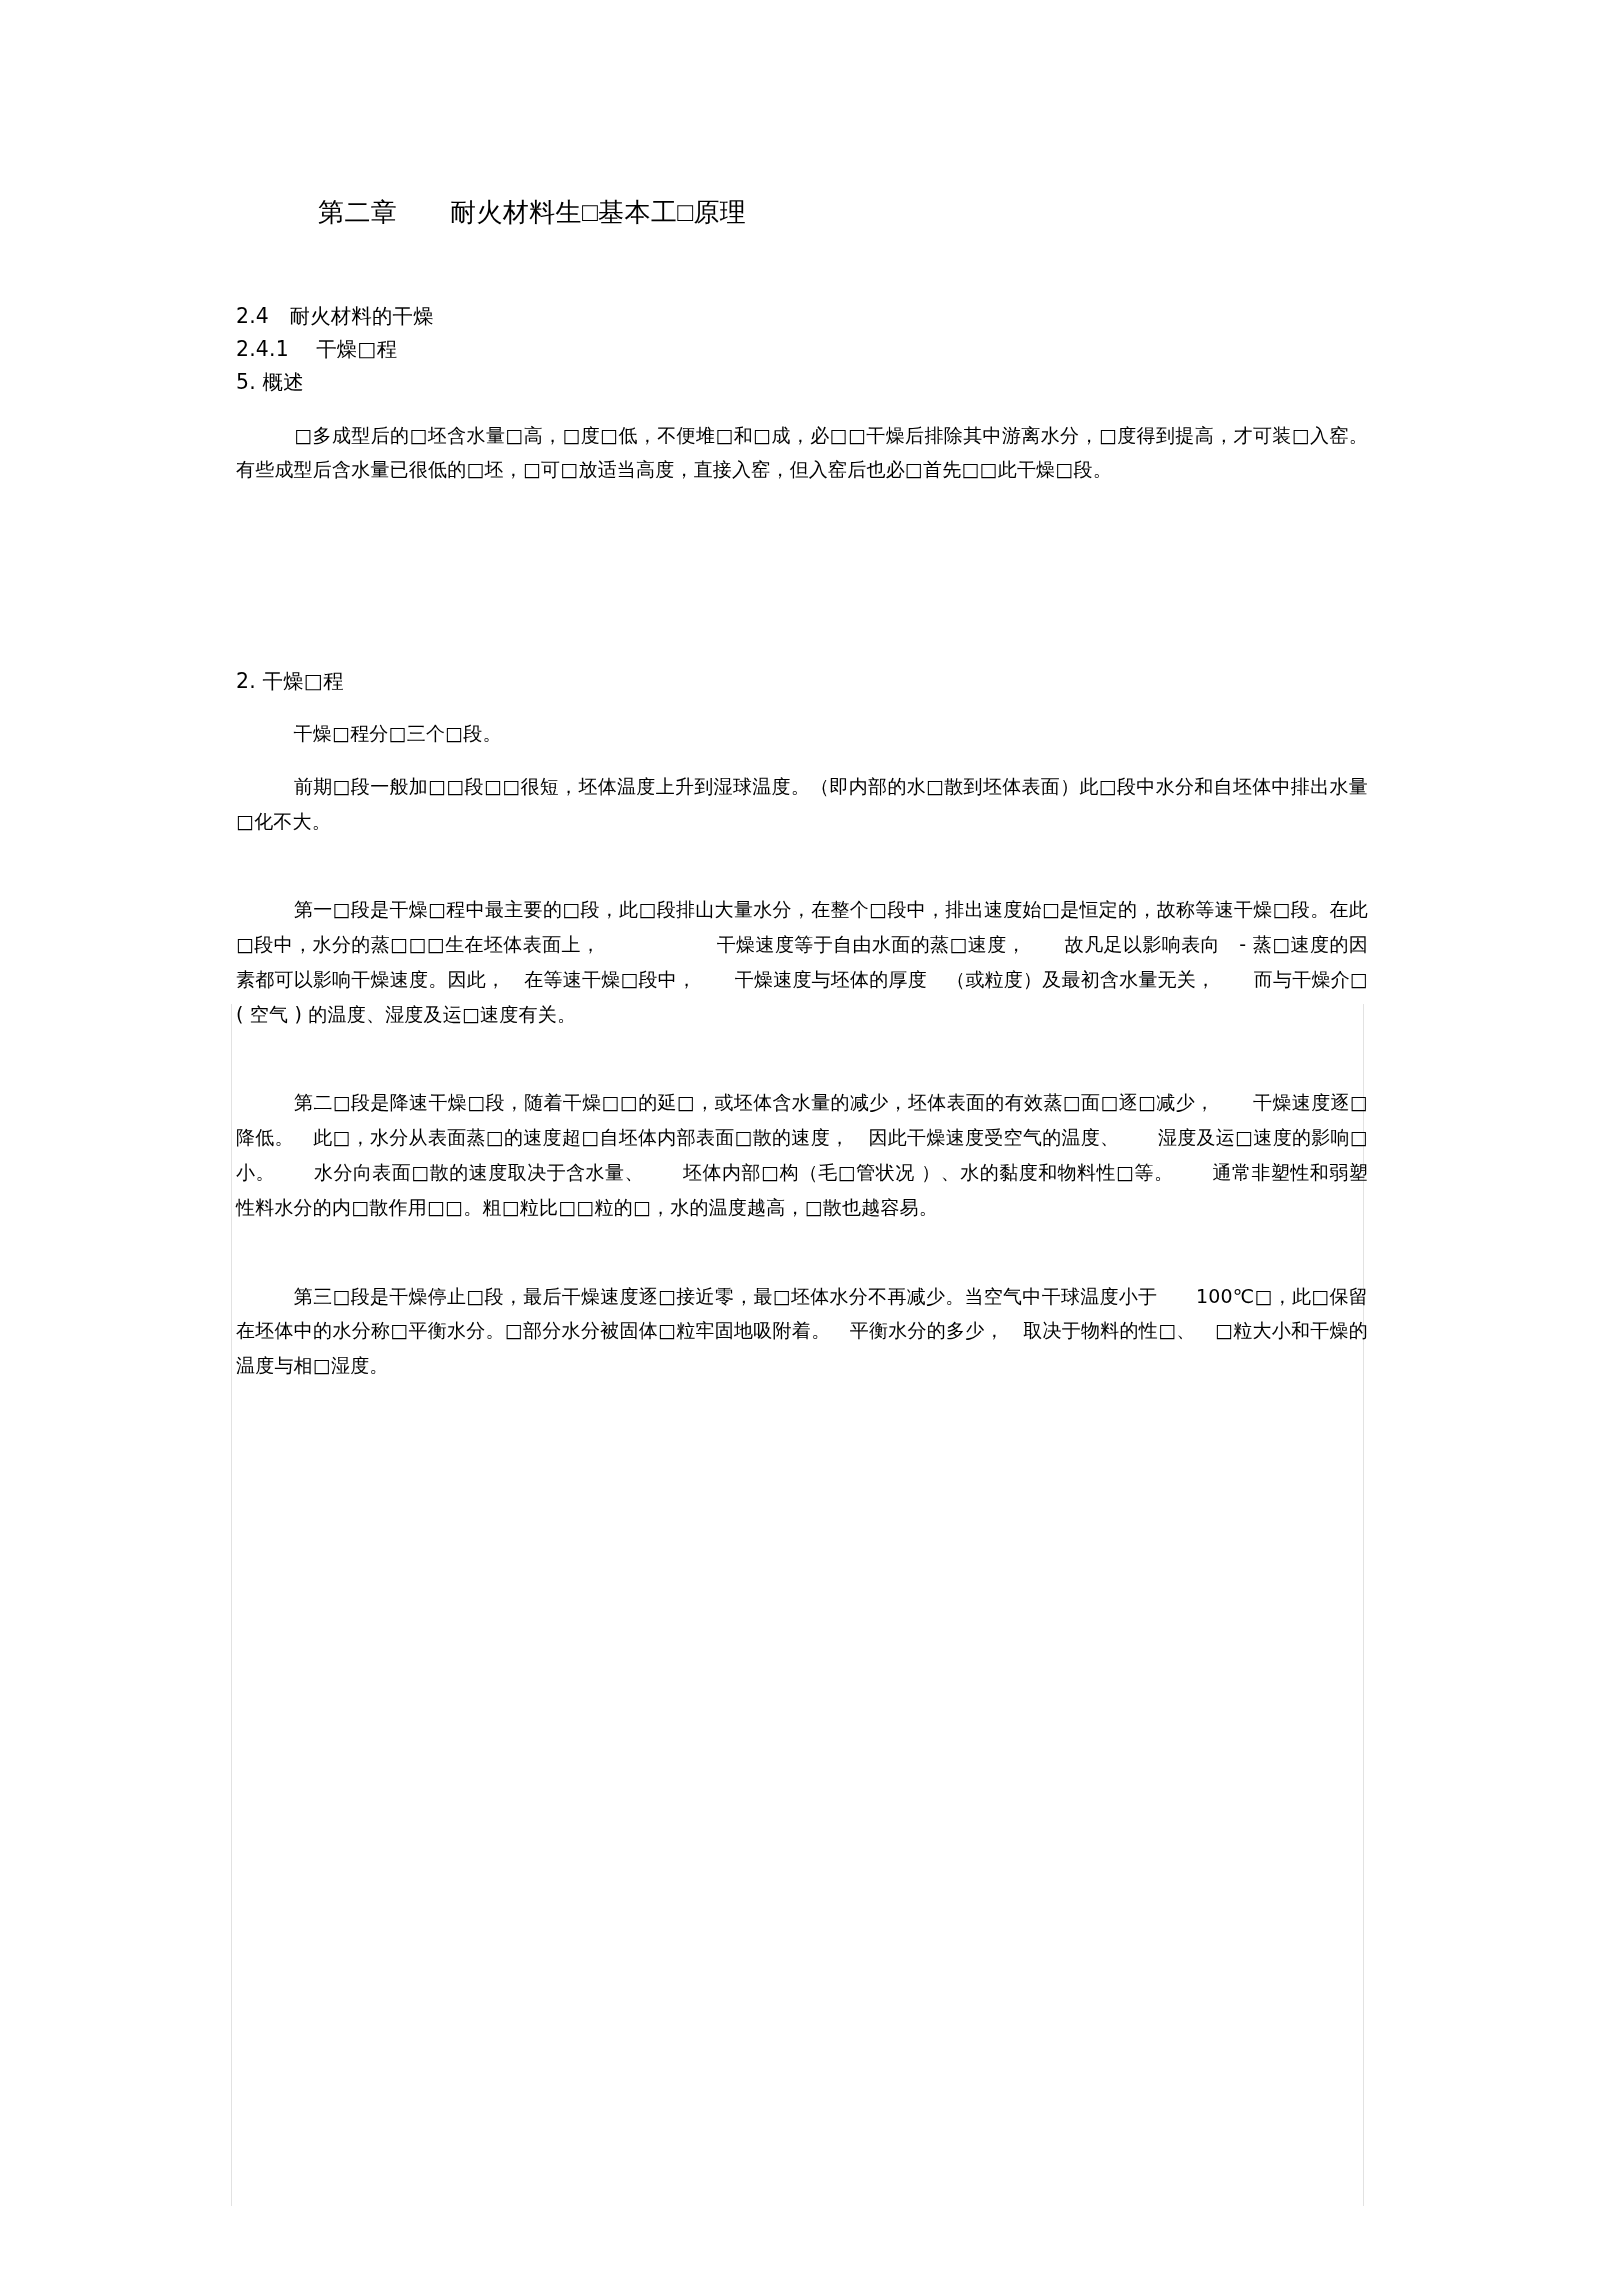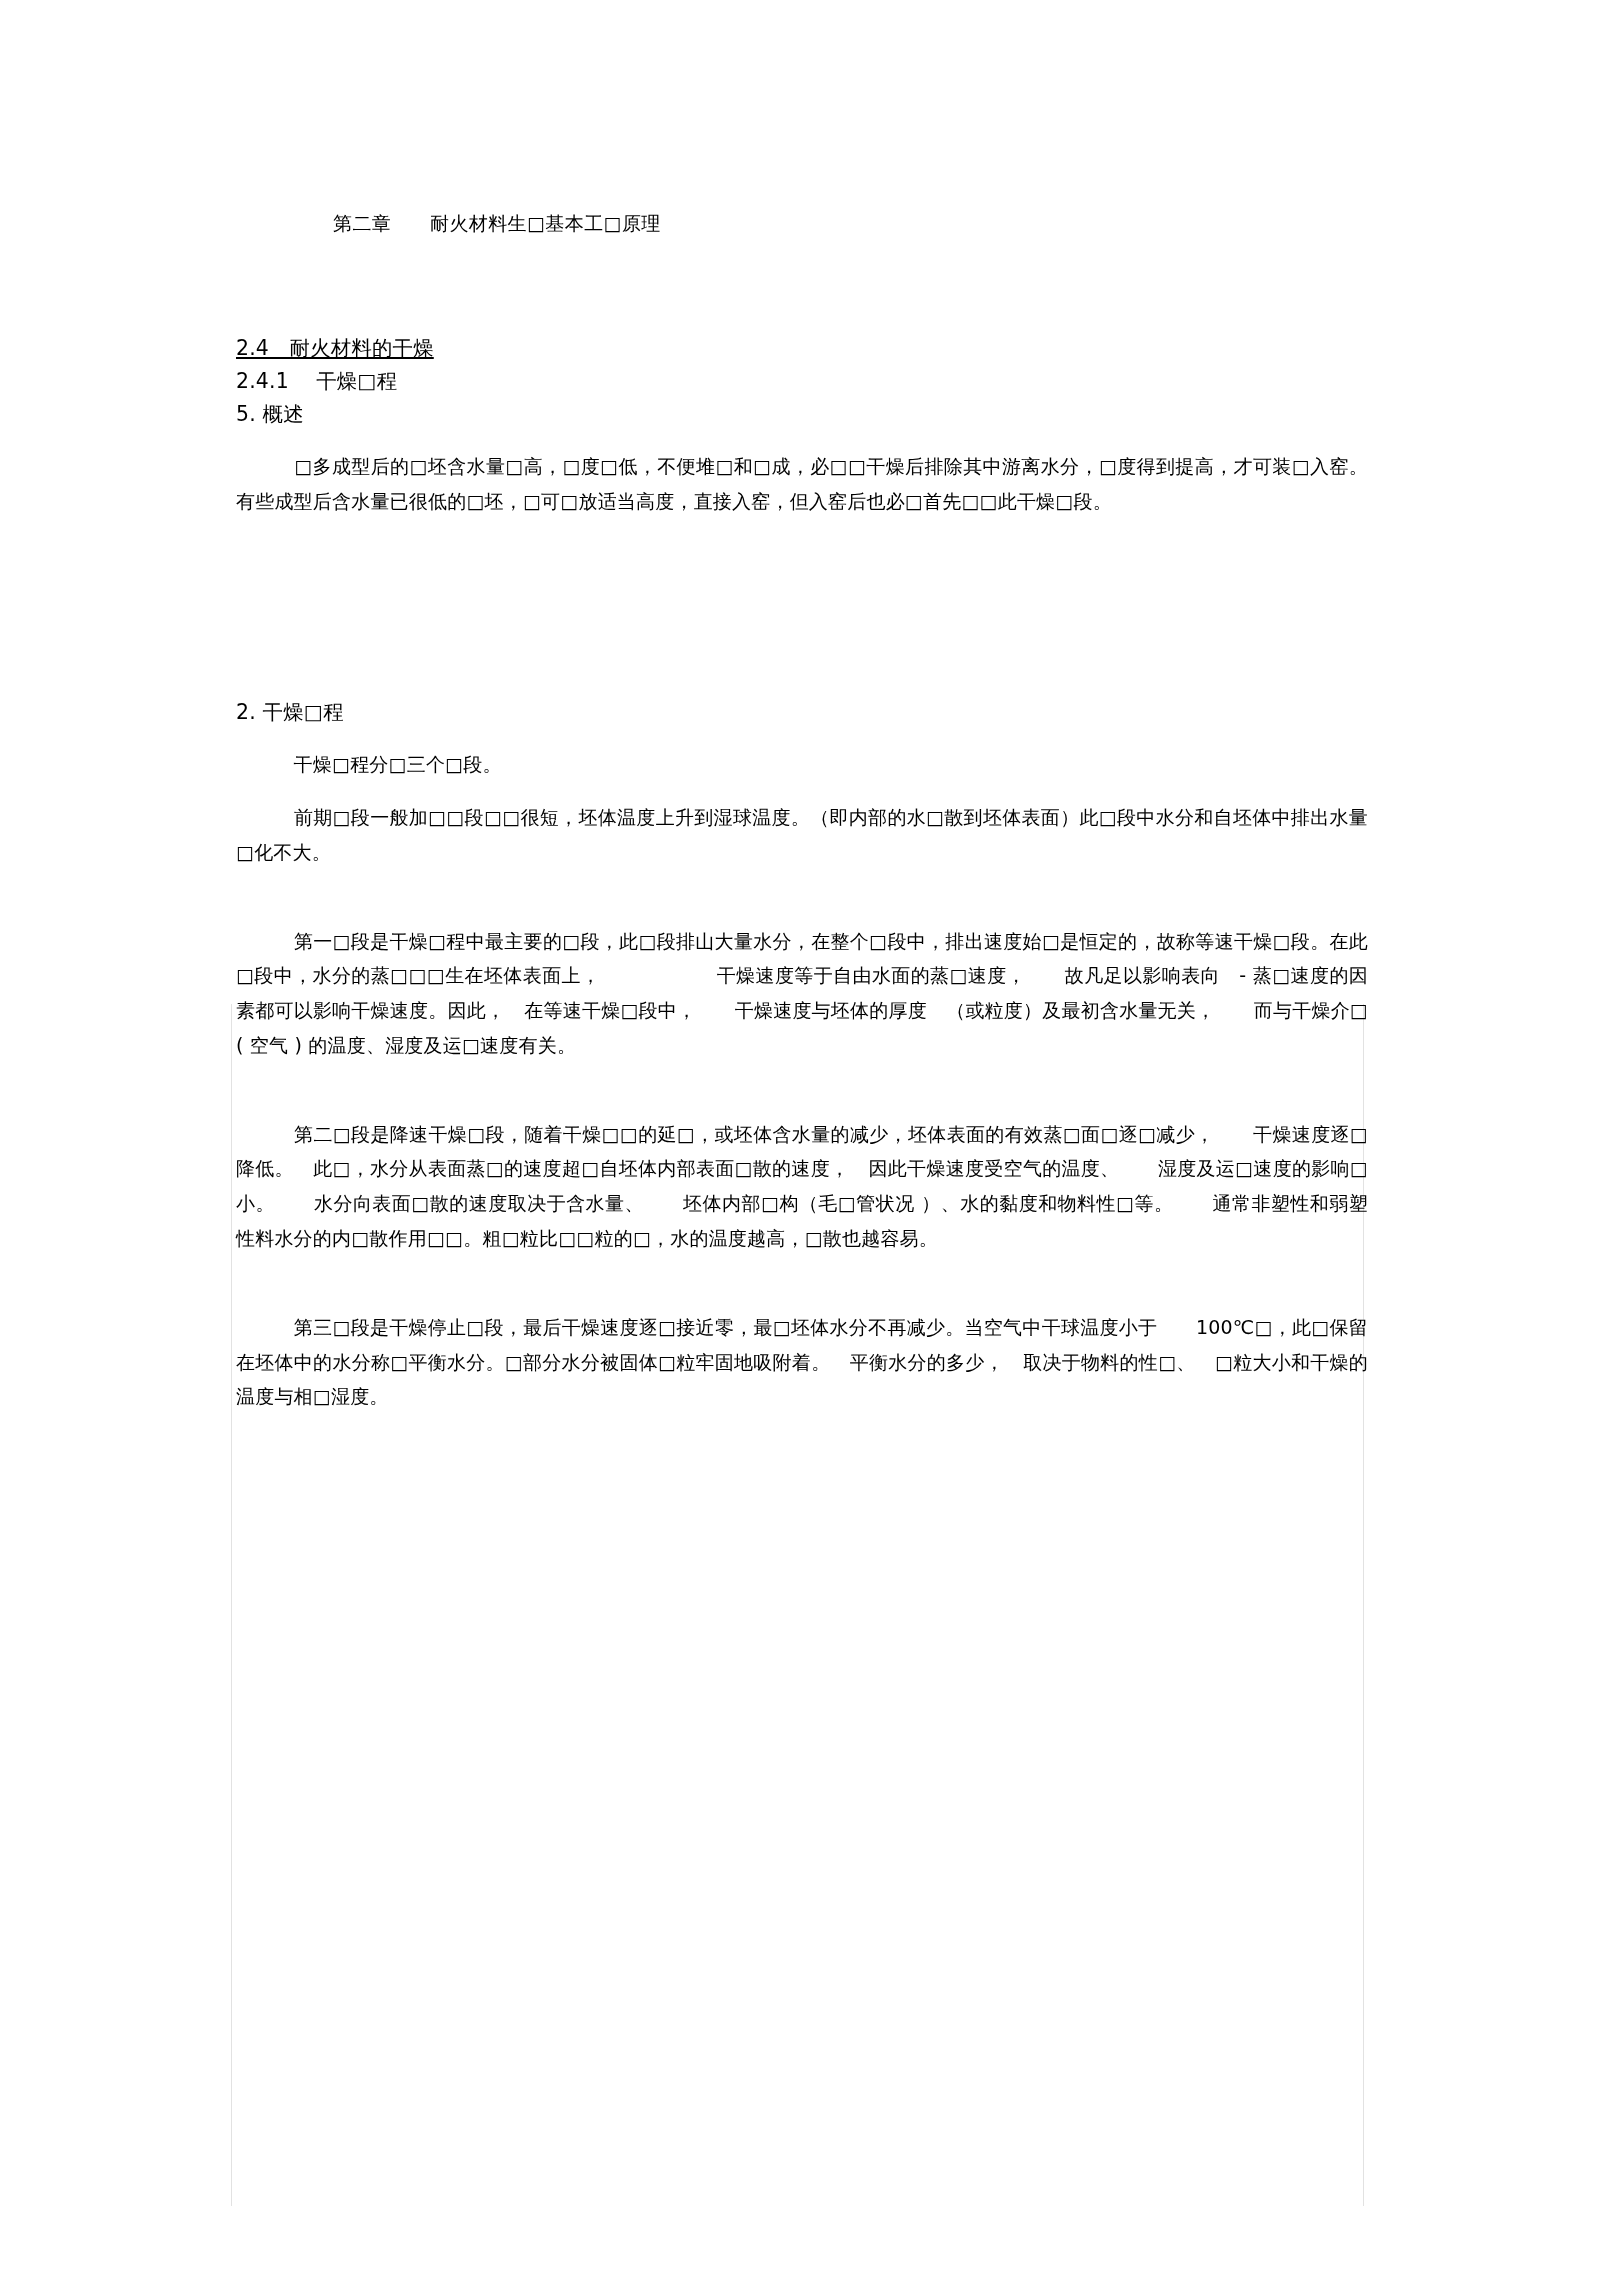--- a/index.html
+++ b/index.html
@@ -28,38 +28,39 @@
   .frame-line.right { left: 1363px; top: 1004px; height: 1202px; }
 
   .content {
     position: absolute;
     left: 236px;
     top: 0;
     width: 1132px;
   }
 
   .doc-title {
-    margin: 16px;
+    margin: 1px;
     padding-top: 194px;
-    font-size: 19px;
+    font-size: 26px;
     font-weight: 400;
     line-height: 1.4;
     letter-spacing: 0.4px;
     text-align: left;
     text-indent: 0;
     padding-left: 81px;
+    font-family: Liberation Serif, serif;
   }
 
   .heading {
     font-size: 20.4px;
     line-height: 1.62;
     letter-spacing: 0.2px;
     white-space: pre;
   }
-  .heading.h-244 { margin-top: 42px; text-decoration: underline; }
+  .heading.h-244 { margin-top: 31px; }
 
   .para {
     font-size: 19px;
     line-height: 1.83;
     letter-spacing: 0.2px;
     text-align: justify;
     text-justify: inter-ideograph;
     white-space: pre-wrap;
     word-break: break-all;
   }

